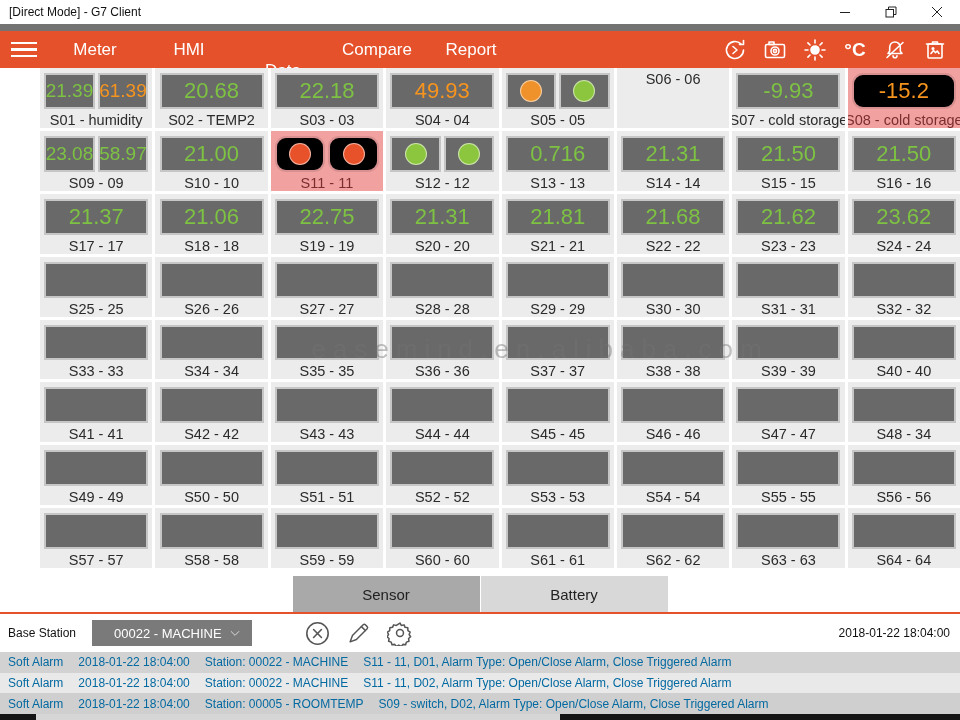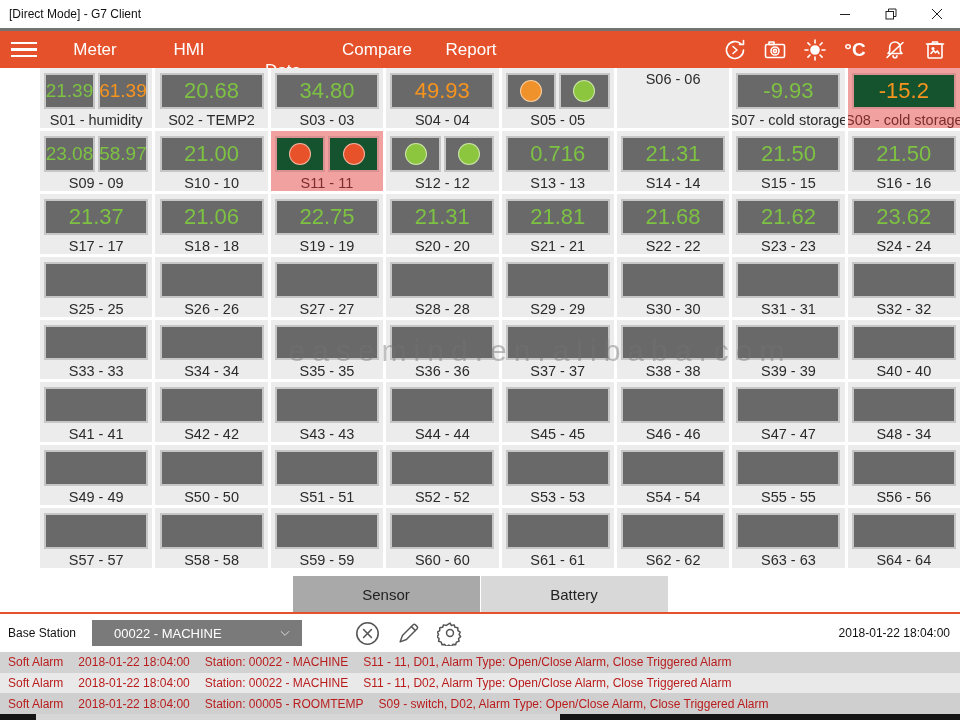--- a/index.html
+++ b/index.html
@@ -1,20 +1,20 @@
 <!DOCTYPE html>
 <html><head>
 <meta charset="utf-8">
 <style>
   * { box-sizing: border-box; margin: 0; padding: 0; }
   html, body { width: 960px; height: 720px; overflow: hidden; }
   body { font-family: "Liberation Sans", sans-serif; background: #ffffff; position: relative; }
 
   
-  .titlebar { height: 31px; background: #ffffff; display: flex; align-items: center; border-bottom: 3px solid #737373; }
+  .titlebar { height: 31px; background: #ffffff; display: flex; align-items: center; border-bottom: 7px solid #737373; }
   .titlebar .title { font-size: 12px; color: #111; padding-left: 9px; flex: 1; }
   .wincontrols { display: flex; height: 100%; }
   .winbtn { width: 46px; height: 100%; display: flex; align-items: center; justify-content: center; font-size: 14px; color: #222; cursor: default; }
   .winbtn svg { stroke: #222; fill: none; stroke-width: 1; }
 
   
   .nav { height: 37px; background: #e5512b; display: flex; align-items: stretch; }
   .hamburger { width: 48px; display: flex; flex-direction: column; justify-content: center; align-items: center; gap: 4px; }
   .hamburger span { display: block; width: 26px; height: 2.5px; background: #fff; }
   .nav-item { width: 94px; display: flex; align-items: center; justify-content: center; color: #fff; font-size: 17px; }
@@ -26,52 +26,52 @@
   .degc { color: #fff; font-size: 19px; font-weight: bold; }
 
   
   .grid { position: absolute; top: 68px; left: 0; width: 960px; height: 500px;
           display: grid; grid-template-columns: repeat(8, 1fr); grid-template-rows: repeat(8, 1fr);
           gap: 3px 3px; background: #ffffff; padding-left: 40px; }
   .cell { background: #ececec; display: flex; flex-direction: column; align-items: center; overflow: hidden; }
   .cell.alarm { background: #f2a1a1; }
   .boxes { display: flex; gap: 3px; margin-top: 5px; width: 104px; height: 36px; }
   .box { flex: 1; background: #696969; border: 2px solid #c6c6c6; display: flex; align-items: center; justify-content: center; overflow: hidden; }
-  .cell.alarm .box { background: #14532d; border-color: #d89090; }
+  .cell.alarm .box { background: #000000; border-color: #d89090; border-radius: 11px; }
   .val { font-size: 22px; line-height: 1; white-space: nowrap; }
   .boxes.dual .val { font-size: 19px; }
   .circle { width: 22px; height: 22px; border-radius: 50%; border: 1px solid rgba(255,255,255,0.55); }
   .lbl { font-size: 14.5px; color: #2b2b2b; margin-top: 3px; white-space: nowrap; overflow: hidden; max-width: 118px; }
   .cell.alarm .lbl { color: #7a2e2e; }
 
   
   .watermark { position: absolute; top: 334px; left: 130px; width: 820px; text-align: center;
-               font-size: 30px; color: rgba(115,115,115,0.45); letter-spacing: 7px; pointer-events: none; z-index: 5; }
+               font-size: 26px; color: rgba(115,115,115,0.45); letter-spacing: 7px; pointer-events: none; z-index: 5; }
 
   
   .foot-tabs { position: absolute; top: 572px; left: 0; width: 960px; height: 44px; display: flex; align-items: center; justify-content: center; gap: 1px; background: #fff; }
   .foot-tab { width: 187px; height: 37px; display: flex; align-items: center; justify-content: center; font-size: 15px; color: #222; }
   .foot-tab.selected { background: #a9a9a9; }
   .foot-tab.unselected { background: #d8d8d8; }
 
   
   .basebar { position: absolute; top: 612px; left: 0; width: 960px; height: 40px; background: #fff;
              border-top: 2px solid #e5512b; display: flex; align-items: center; }
   .base-label { font-size: 12px; color: #111; padding-left: 8px; width: 92px; }
-  .dropdown { width: 210px; height: 26px; background: #7a7a7a; color: #fff; font-size: 13px;
+  .dropdown { width: 160px; height: 26px; background: #7a7a7a; color: #fff; font-size: 13px;
               display: flex; align-items: center; justify-content: space-between; padding: 0 10px 0 22px; }
   .dropdown svg { stroke: #e8e8e8; fill: none; stroke-width: 1.5; }
   .tool-icons { display: flex; gap: 14px; margin-left: 52px; }
   .tool-icon { width: 27px; height: 27px; display: flex; align-items: center; justify-content: center; }
   .tool-icon svg { stroke: #555; fill: none; stroke-width: 1.4; stroke-linecap: round; stroke-linejoin: round; }
   .base-time { flex: 1; text-align: right; font-size: 12px; color: #111; padding-right: 10px; }
 
   
   .alarms { position: absolute; top: 652px; left: 0; width: 960px; height: 62px; display: flex; flex-direction: column; }
-  .alarm-row { flex: 1; display: flex; align-items: center; font-size: 12px; color: #b91c1c; padding-left: 8px; white-space: nowrap; overflow: hidden; }
+  .alarm-row { flex: 1; display: flex; align-items: center; font-size: 12px; color: #0369a1; padding-left: 8px; white-space: nowrap; overflow: hidden; }
   .alarm-row:nth-child(1) { background: #d2d2d2; }
   .alarm-row:nth-child(2) { background: #e9e9e9; }
   .alarm-row:nth-child(3) { background: #cfcfcf; }
   .alarm-row span { margin-right: 15px; }
   .alarm-row span:last-child { margin-right: 0; }
 
   
   .bottom-strip { position: absolute; top: 714px; left: 0; width: 960px; height: 6px; background: #151515; }
   .bottom-thumb { position: absolute; left: 36px; top: 0; width: 524px; height: 6px; background: #d6d6d6; }
 </style>
@@ -180,21 +180,21 @@
       <div class="boxes">
         <div class="box">
           <span class="val" style="color: rgb(125, 194, 66);">20.68</span>
         </div>
       </div>
       <div class="lbl">S02 - TEMP2</div>
     </div>
     <div class="cell">
       <div class="boxes">
         <div class="box">
-          <span class="val" style="color: rgb(125, 194, 66);">34.80</span>
+          <span class="val" style="color: rgb(125, 194, 66);">22.18</span>
         </div>
       </div>
       <div class="lbl">S03 - 03</div>
     </div>
     <div class="cell">
       <div class="boxes">
         <div class="box">
           <span class="val" style="color: rgb(247, 148, 30);">49.93</span>
         </div>
       </div>

